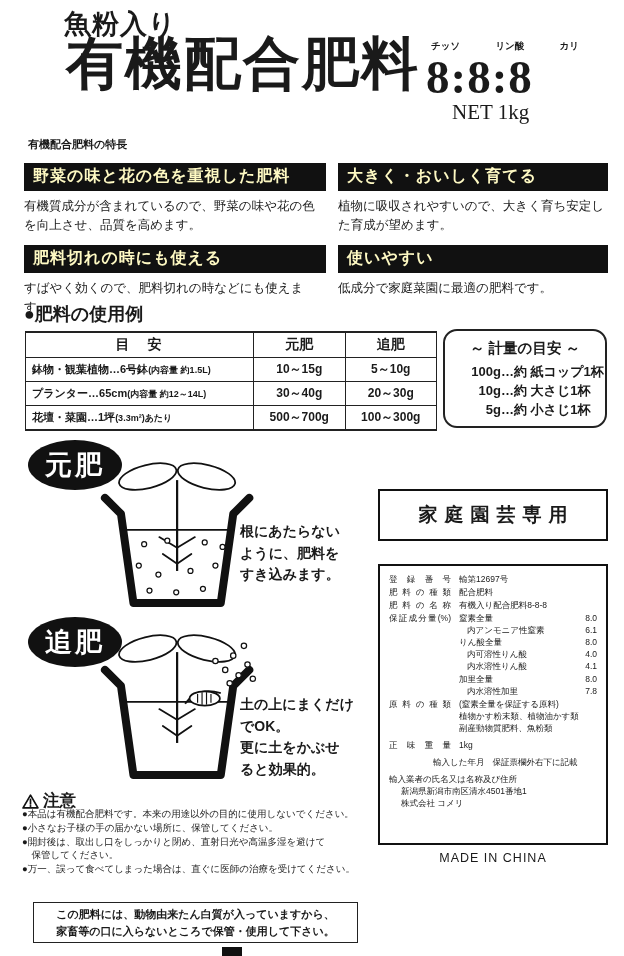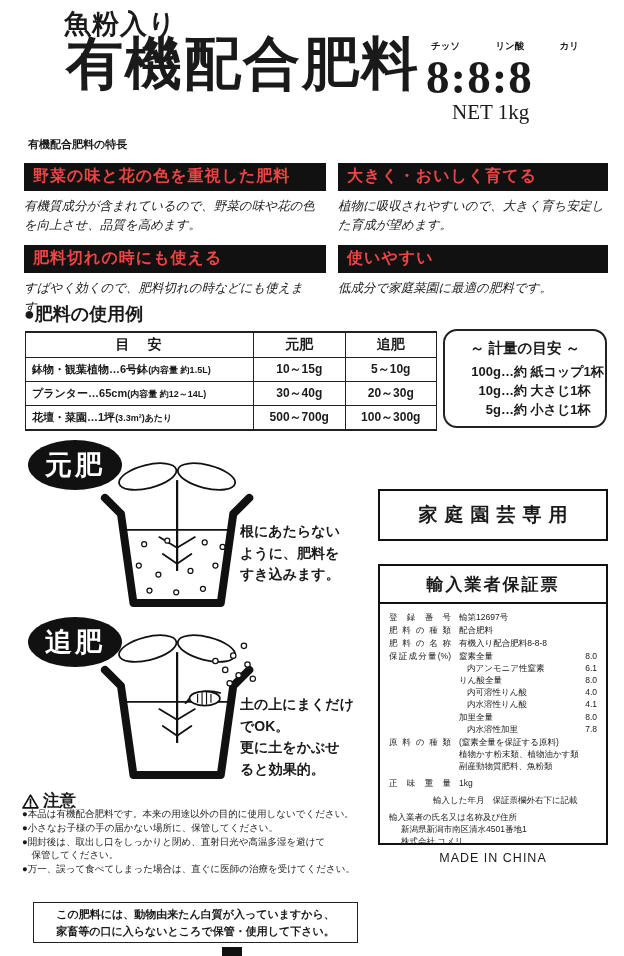--- a/index.html
+++ b/index.html
@@ -17,22 +17,22 @@
   .hd-sub { left:64px; top:6px; font-size:27px; font-weight:700; letter-spacing:1px; }
   .hd-title { left:66px; top:30px; font-size:57px; font-weight:700; letter-spacing:2px; line-height:1.2; }
   .npk { left:426px; top:40px; width:158px; }
   .npk-labels { display:flex; justify-content:space-between; font-size:9.5px; padding:0 5px; font-weight:600; }
   .npk-value { font-size:47px; font-weight:600; line-height:1.05; letter-spacing:1px; }
   .npk-net { font-size:21px; margin-left:26px; margin-top:-2px; }
 
   
   .feat-heading { left:28px; top:137px; font-size:11px; font-weight:700; }
   .feat-cell { position:absolute; }
-  .feat-bar { background:#111; color:#ef4444; font-size:16px; font-weight:700; padding:3px 9px 4px 9px; letter-spacing:1px; }
-  .feat-body { margin-top:6px; font-size:12.5px; line-height:1.48; font-weight:500;font-style:italic; }
+  .feat-bar { background:#111; color:#fef9c3; font-size:16px; font-weight:700; padding:3px 9px 4px 9px; letter-spacing:1px; }
+  .feat-body { margin-top:6px; font-size:12.5px; line-height:1.48; font-weight:500; }
   .c1 { left:24px; width:302px; }
   .c2 { left:338px; width:270px; }
   .r1 { top:163px; } .r2 { top:245px; }
 
   
   .usage-heading { left:24px; top:302px; font-size:18px; font-weight:700; }
   table.usage { position:absolute; left:25px; top:331px; width:412px; border-collapse:collapse; }
   table.usage th, table.usage td { border:1.5px solid #222; padding:3px 6px; }
   table.usage { border-top:2.5px solid #222; border-bottom:2.5px solid #222; }
   th.t-target { width:228px; font-size:14px; font-weight:700; letter-spacing:2px; }
@@ -233,21 +233,20 @@
     </g>
   </svg>
   <div class="pot-caption cap-top preline">土の上にまくだけ
 でOK。
 更に土をかぶせ
 ると効果的。</div>
 
   <div class="abs home-box">家庭園芸専用</div>
 
   <div class="abs gbox">
-    <div class="gbox-title">輸入業者保証票</div>
     <div class="gbox-body">
       <div class="g-row">
         <span class="g-label">登録番号</span>
         <span class="g-value">輸第12697号</span>
       </div>
       <div class="g-row">
         <span class="g-label">肥料の種類</span>
         <span class="g-value">配合肥料</span>
       </div>
       <div class="g-row">

